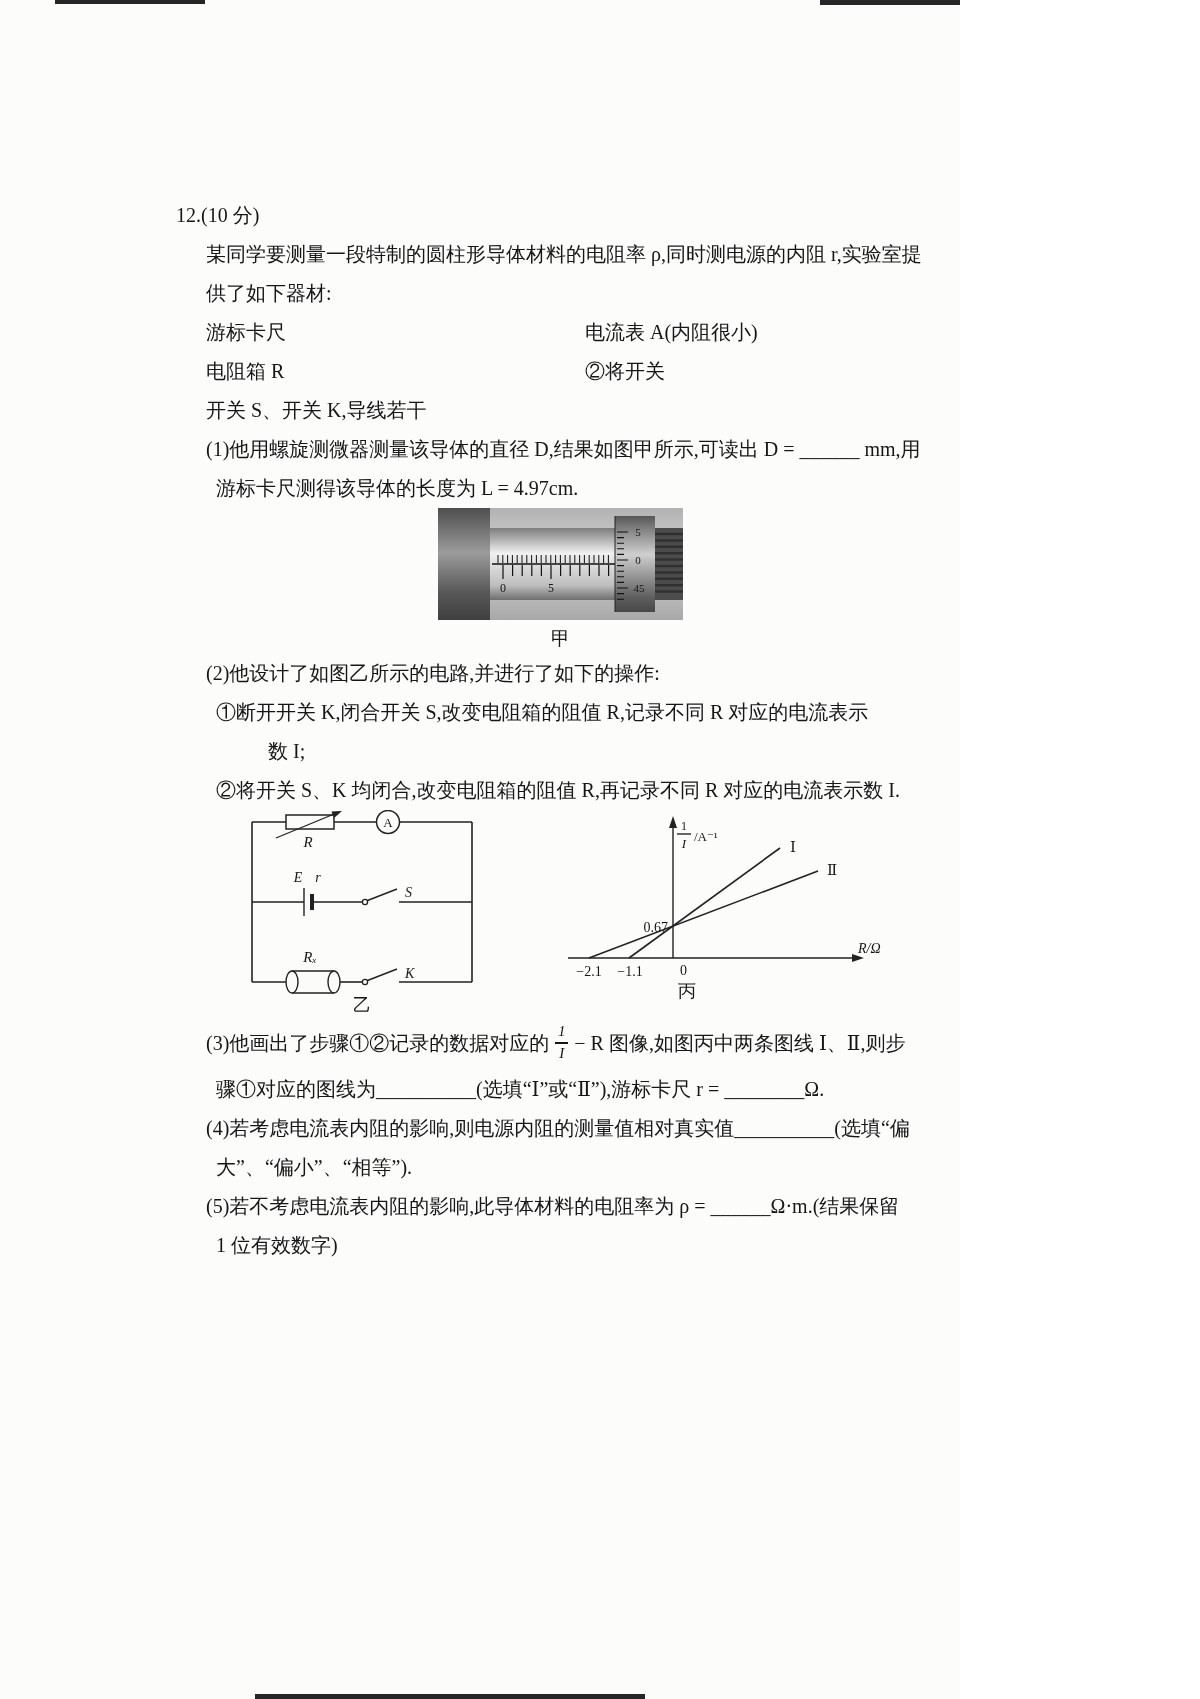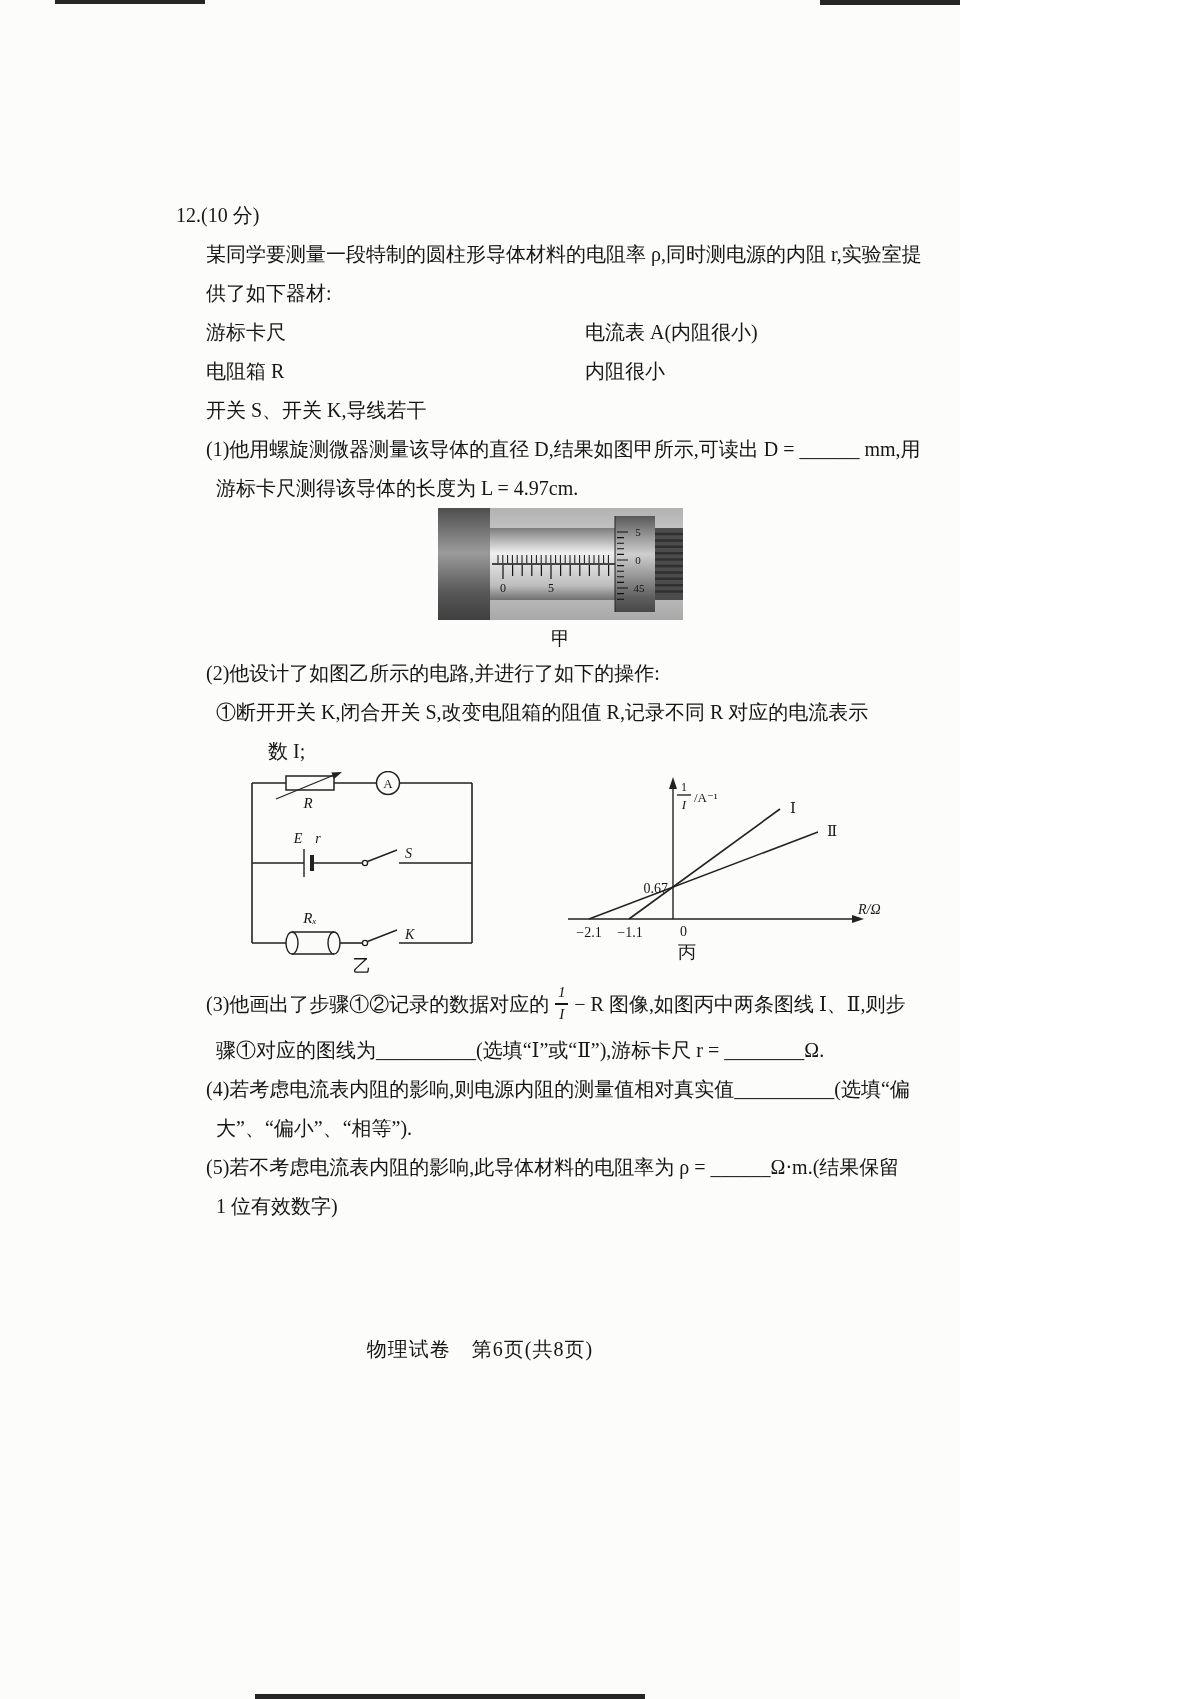--- a/index.html
+++ b/index.html
@@ -41,21 +41,21 @@
     <div class="line">12.(10 分)</div>
     <div class="line ind1">某同学要测量一段特制的圆柱形导体材料的电阻率 ρ,同时测电源的内阻 r,实验室提</div>
     <div class="line ind1">供了如下器材:</div>
 
     <div class="line ind1 equip-row">
       <span class="equip-left">游标卡尺</span>
       <span>电流表 A(内阻很小)</span>
     </div>
     <div class="line ind1 equip-row">
       <span class="equip-left">电阻箱 R</span>
-      <span>内阻很小</span>
+      <span>②将开关</span>
     </div>
     <div class="line ind1">开关 S、开关 K,导线若干</div>
 
     <div class="line ind1">(1)他用螺旋测微器测量该导体的直径 D,结果如图甲所示,可读出 D = ______ mm,用</div>
     <div class="line ind2">游标卡尺测得该导体的长度为 L = 4.97cm.</div>
 
     <div class="fig-jia">
       <svg width="245" height="112" viewBox="0 0 245 112">
         <defs>
           <linearGradient id="gPhoto" x1="0" x2="0" y1="0" y2="1">
@@ -98,20 +98,21 @@
         <text class="svg-label" x="201" y="84" font-size="11" text-anchor="middle">45</text>
         <rect x="217" y="20" width="28" height="72" fill="#4c4c4c"></rect>
         <path stroke="#303030" stroke-width="2.5" fill="none" d="M217 26H245 M217 32.4H245 M217 38.8H245 M217 45.2H245 M217 51.6H245 M217 58H245 M217 64.4H245 M217 70.8H245 M217 77.2H245 M217 83.6H245"></path>
       </svg>
       <div class="fig-caption">甲</div>
     </div>
 
     <div class="line ind1">(2)他设计了如图乙所示的电路,并进行了如下的操作:</div>
     <div class="line ind2">①断开开关 K,闭合开关 S,改变电阻箱的阻值 R,记录不同 R 对应的电流表示</div>
     <div class="line ind3">数 I;</div>
+    <div class="line ind2">②将开关 S、K 均闭合,改变电阻箱的阻值 R,再记录不同 R 对应的电流表示数 I.</div>
 
     <div class="figures-row">
 
       <svg class="fig-yi" width="250" height="206" viewBox="0 0 250 206">
         <g stroke="#222" stroke-width="1.6" fill="none">
           <line x1="10" y1="12" x2="44" y2="12"></line>
           <line x1="92" y1="12" x2="134.5" y2="12"></line>
           <line x1="157.5" y1="12" x2="230" y2="12"></line>
           <line x1="10" y1="12" x2="10" y2="172"></line>
           <line x1="230" y1="12" x2="230" y2="172"></line>
@@ -182,15 +183,14 @@
     <div class="line ind2">骤①对应的图线为__________(选填“Ⅰ”或“Ⅱ”),游标卡尺 r = ________Ω.</div>
 
     <div class="line ind1">(4)若考虑电流表内阻的影响,则电源内阻的测量值相对真实值__________(选填“偏</div>
     <div class="line ind2">大”、“偏小”、“相等”).</div>
 
     <div class="line ind1">(5)若不考虑电流表内阻的影响,此导体材料的电阻率为 ρ = ______Ω·m.(结果保留</div>
     <div class="line ind2">1 位有效数字)</div>
 
   </div>
 
-  <div class="footer">物理试卷　第6页(共8页)</div>
 
 </div>
 
 </body></html>

